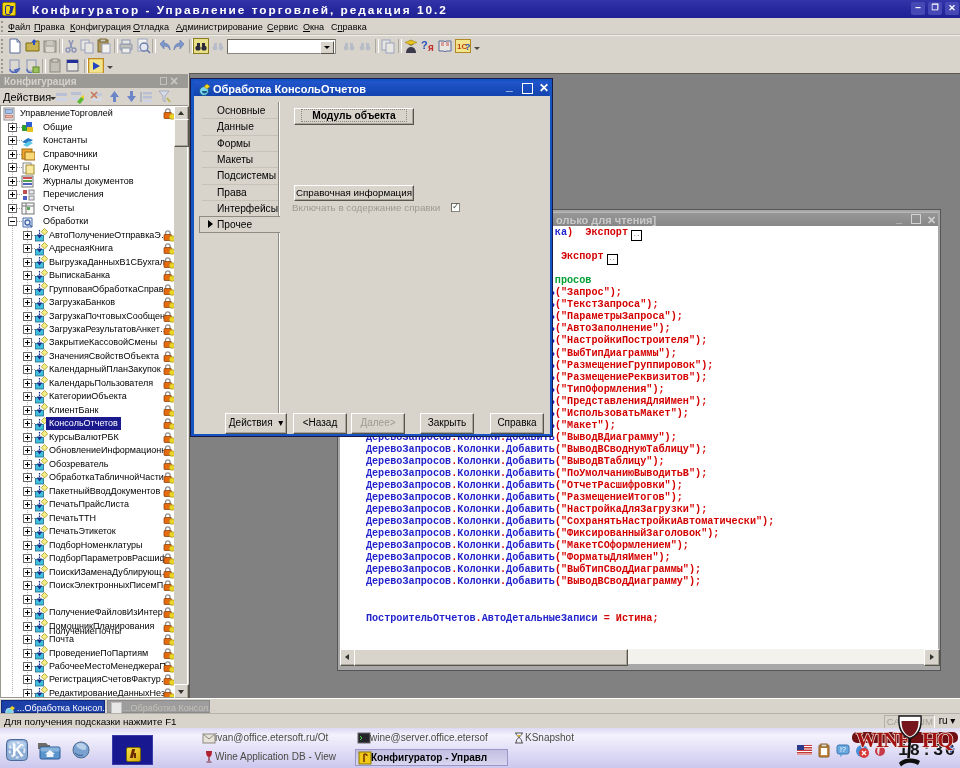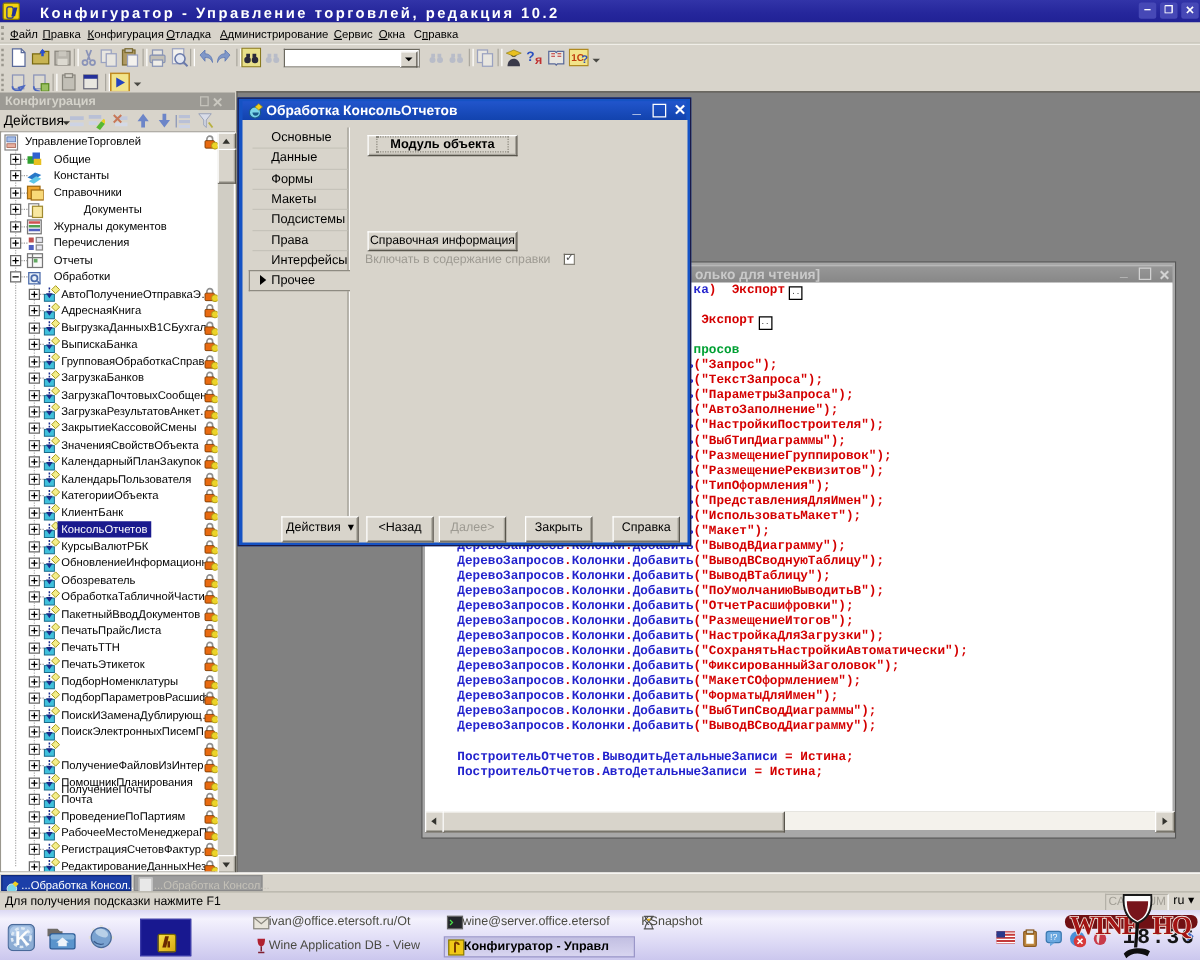--- a/index.html
+++ b/index.html
@@ -261,21 +261,21 @@
     <div class="abs" style="left:42px;top:42.7px;font-size:9px;color:#000;white-space:nowrap;">Справочники</div>
     <div class="abs" style="left:11px;top:61.2px;width:10px;height:1px;border-top:1px dotted #9a9a9a;"></div>
     <div class="abs" style="left:7px;top:57.2px;width:9px;height:9px;background:#fff;border:1px solid #6a6a6a;box-sizing:border-box;">
       <div class="abs" style="left:1px;top:3px;width:5px;height:1px;background:#000;"></div>
       <div class="abs" style="left:3px;top:1px;width:1px;height:5px;background:#000;"></div>
     </div>
     <div class="abs" style="left:20px;top:54.7px;width:14px;height:14px;"><svg width="14" height="14" viewBox="0 0 14 14">
         <rect x="2" y="2" width="8" height="10" fill="#fff" stroke="#888"></rect>
         <rect x="5" y="4" width="8" height="9" fill="#f8e8a0" stroke="#a08a30"></rect>
       </svg></div>
-    <div class="abs" style="left:42px;top:56.2px;font-size:9px;color:#000;white-space:nowrap;margin-left:24px;">Документы</div>
+    <div class="abs" style="left:42px;top:56.2px;font-size:9px;color:#000;white-space:nowrap;">Документы</div>
     <div class="abs" style="left:11px;top:74.7px;width:10px;height:1px;border-top:1px dotted #9a9a9a;"></div>
     <div class="abs" style="left:7px;top:70.7px;width:9px;height:9px;background:#fff;border:1px solid #6a6a6a;box-sizing:border-box;">
       <div class="abs" style="left:1px;top:3px;width:5px;height:1px;background:#000;"></div>
       <div class="abs" style="left:3px;top:1px;width:1px;height:5px;background:#000;"></div>
     </div>
     <div class="abs" style="left:20px;top:68.2px;width:14px;height:14px;"><svg width="14" height="14" viewBox="0 0 14 14">
         <rect x="1" y="2" width="11" height="11" fill="#f8f8f8" stroke="#777"></rect>
         <rect x="2" y="3" width="9" height="2" fill="#d05050"></rect>
         <rect x="2" y="6" width="9" height="2" fill="#50a050"></rect>
         <rect x="2" y="9" width="9" height="2" fill="#5060c0"></rect>
@@ -974,21 +974,20 @@
       <div class="abs code" style="left:1.5px;top:242.00px;">&nbsp;&nbsp;&nbsp;&nbsp;<span class="b">ДеревоЗапросов</span><span class="r">.</span><span class="b">Колонки</span><span class="r">.</span><span class="b">Добавить</span><span class="r">("ПоУмолчаниюВыводитьВ");</span></div>
       <div class="abs code" style="left:1.5px;top:254.05px;">&nbsp;&nbsp;&nbsp;&nbsp;<span class="b">ДеревоЗапросов</span><span class="r">.</span><span class="b">Колонки</span><span class="r">.</span><span class="b">Добавить</span><span class="r">("ОтчетРасшифровки");</span></div>
       <div class="abs code" style="left:1.5px;top:266.10px;">&nbsp;&nbsp;&nbsp;&nbsp;<span class="b">ДеревоЗапросов</span><span class="r">.</span><span class="b">Колонки</span><span class="r">.</span><span class="b">Добавить</span><span class="r">("РазмещениеИтогов");</span></div>
       <div class="abs code" style="left:1.5px;top:278.15px;">&nbsp;&nbsp;&nbsp;&nbsp;<span class="b">ДеревоЗапросов</span><span class="r">.</span><span class="b">Колонки</span><span class="r">.</span><span class="b">Добавить</span><span class="r">("НастройкаДляЗагрузки");</span></div>
       <div class="abs code" style="left:1.5px;top:290.20px;">&nbsp;&nbsp;&nbsp;&nbsp;<span class="b">ДеревоЗапросов</span><span class="r">.</span><span class="b">Колонки</span><span class="r">.</span><span class="b">Добавить</span><span class="r">("СохранятьНастройкиАвтоматически");</span></div>
       <div class="abs code" style="left:1.5px;top:302.25px;">&nbsp;&nbsp;&nbsp;&nbsp;<span class="b">ДеревоЗапросов</span><span class="r">.</span><span class="b">Колонки</span><span class="r">.</span><span class="b">Добавить</span><span class="r">("ФиксированныйЗаголовок");</span></div>
       <div class="abs code" style="left:1.5px;top:314.30px;">&nbsp;&nbsp;&nbsp;&nbsp;<span class="b">ДеревоЗапросов</span><span class="r">.</span><span class="b">Колонки</span><span class="r">.</span><span class="b">Добавить</span><span class="r">("МакетСОформлением");</span></div>
       <div class="abs code" style="left:1.5px;top:326.35px;">&nbsp;&nbsp;&nbsp;&nbsp;<span class="b">ДеревоЗапросов</span><span class="r">.</span><span class="b">Колонки</span><span class="r">.</span><span class="b">Добавить</span><span class="r">("ФорматыДляИмен");</span></div>
       <div class="abs code" style="left:1.5px;top:338.40px;">&nbsp;&nbsp;&nbsp;&nbsp;<span class="b">ДеревоЗапросов</span><span class="r">.</span><span class="b">Колонки</span><span class="r">.</span><span class="b">Добавить</span><span class="r">("ВыбТипСводДиаграммы");</span></div>
       <div class="abs code" style="left:1.5px;top:350.45px;">&nbsp;&nbsp;&nbsp;&nbsp;<span class="b">ДеревоЗапросов</span><span class="r">.</span><span class="b">Колонки</span><span class="r">.</span><span class="b">Добавить</span><span class="r">("ВыводВСводДиаграмму");</span></div>
-      <div class="abs code" style="left:1.5px;top:374.55px;">&nbsp;&nbsp;&nbsp;&nbsp;<span class="b">ПостроительОтчетов</span><span class="r">.</span><span class="b">ВыводитьДетальныеЗаписи</span> <span class="r">=</span> <span class="r">Истина;</span></div>
       <div class="abs code" style="left:1.5px;top:386.60px;">&nbsp;&nbsp;&nbsp;&nbsp;<span class="b">ПостроительОтчетов</span><span class="r">.</span><span class="b">АвтоДетальныеЗаписи</span> <span class="r">=</span> <span class="r">Истина;</span></div>
     </div>
     <div class="abs" style="left:2px;top:439px;width:598px;height:15px;background:#f4f2ec;">
 <div class="abs btn" style="left:0;top:0;width:14px;height:15px;">
         <div style="margin:4px 0 0 4px;width:0;height:0;border-top:3.5px solid transparent;border-bottom:3.5px solid transparent;border-right:4px solid #33332e;"></div>
       </div>
 <div class="abs btn" style="left:14px;top:0;width:272px;height:15px;"></div>
 <div class="abs btn" style="left:584px;top:0;width:14px;height:15px;">
         <div style="margin:4px 0 0 5px;width:0;height:0;border-top:3.5px solid transparent;border-bottom:3.5px solid transparent;border-left:4px solid #33332e;"></div>
       </div>
@@ -1096,21 +1095,21 @@
           <rect x="1" y="2" width="12" height="10" fill="#23252a" stroke="#666"></rect>
           <path d="M3 5l2 2-2 2" stroke="#4ae04a" stroke-width="1" fill="none"></path>
         </svg></div>
       <div class="abs" style="left:15px;top:2px;font-size:10px;font-weight:normal;color:#4a4a42;white-space:nowrap;overflow:hidden;width:134px;">wine@server.office.etersof</div>
     </div>
     <div class="abs" style="left:510px;top:2px;width:153px;height:17px;box-sizing:border-box;">
       <div class="abs" style="left:2px;top:1px;width:14px;height:14px;"><svg width="14" height="14" viewBox="0 0 14 14">
           <path d="M3 2h8M3 12h8M4 2c0 4 6 4 6 10M10 2c0 4-6 4-6 10" stroke="#555" fill="none"></path>
           <path d="M5 4h4l-2 2z" fill="#e8b820"></path>
         </svg></div>
-      <div class="abs" style="left:3px;top:2px;font-size:10px;font-weight:normal;color:#4a4a42;white-space:nowrap;overflow:hidden;width:134px;">KSnapshot</div>
+      <div class="abs" style="left:15px;top:2px;font-size:10px;font-weight:normal;color:#4a4a42;white-space:nowrap;overflow:hidden;width:134px;">KSnapshot</div>
     </div>
     <div class="abs" style="left:200px;top:21px;width:153px;height:17px;box-sizing:border-box;">
       <div class="abs" style="left:2px;top:1px;width:14px;height:14px;"><svg width="14" height="14" viewBox="0 0 14 14">
           <path d="M4 1h6c0 4-1 6-3 6S4 5 4 1z" fill="#b02030"></path>
           <path d="M7 7v4M4.5 12h5" stroke="#802030" stroke-width="1.2"></path>
         </svg></div>
       <div class="abs" style="left:15px;top:2px;font-size:10px;font-weight:normal;color:#4a4a42;white-space:nowrap;overflow:hidden;width:134px;">Wine Application DB - View</div>
     </div>
     <div class="abs" style="left:355px;top:21px;width:153px;height:17px;background:linear-gradient(180deg,#c2bfe2,#d8d5f0);border:1px solid #9a96c8;box-sizing:border-box;">
       <div class="abs" style="left:2px;top:1px;width:14px;height:14px;"><svg width="14" height="14" viewBox="0 0 14 14">

